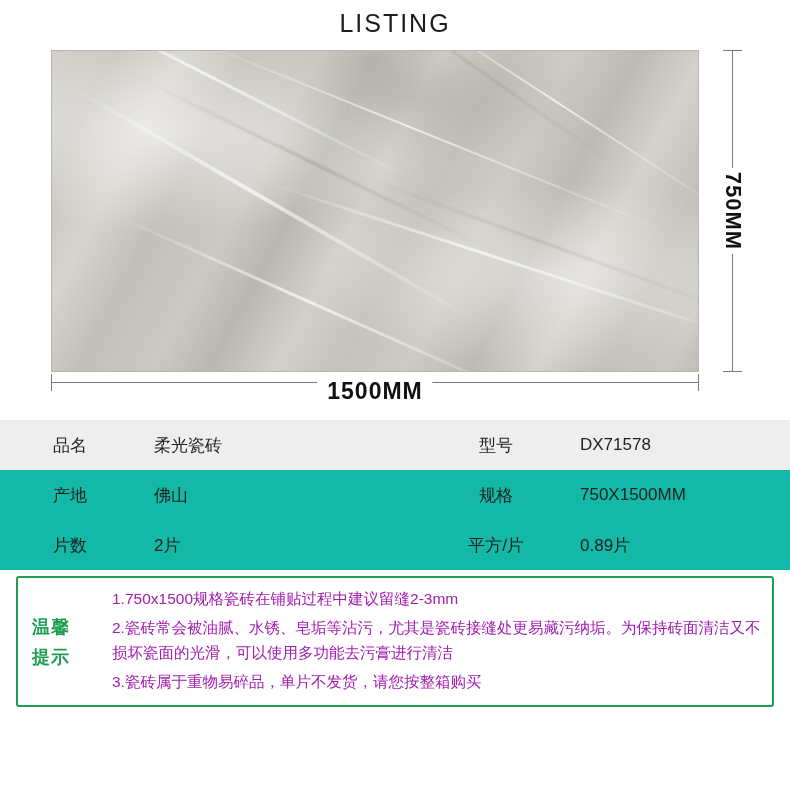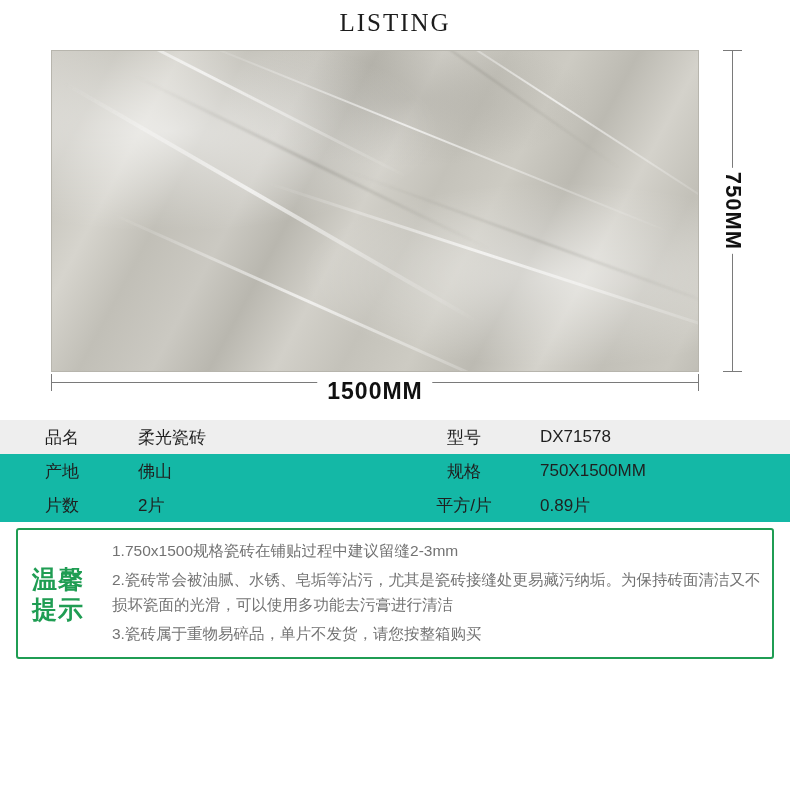--- a/index.html
+++ b/index.html
@@ -19,21 +19,21 @@
     width: 790px;
     height: 793px;
   }
 
   
   .header {
     text-align: center;
     padding-top: 8px;
   }
   .header .listing {
-    font-family: Liberation Serif, serif;
+    font-family: Liberation Sans, sans-serif;
     font-size: 25px;
     letter-spacing: 2px;
     color: #1c1c1c;
     line-height: 30px;
   }
   .header .title-row {
     position: relative;
     display: inline-block;
     margin-top: 2px;
   }
@@ -182,21 +182,21 @@
     width: 758px;
     margin: 6px auto 0 auto;
     border-collapse: collapse;
     table-layout: fixed;
   }
   .spec-table td {
     height: 28px;
     font-size: 17px;
     color: #222;
     border: none;
-    padding: 3px;
+    padding: 11px;
   }
   .spec-table tr.alt td { background: #eeeeee; }
   .spec-table tr.plain td { background: #14b8a6; }
   .spec-table td.k {
     text-align: center;
     width: 118px;
     color: #1f1f1f;
   }
   .spec-table td.v {
     padding-left: 14px;
@@ -214,35 +214,35 @@
     box-sizing: border-box;
     min-height: 128px;
     display: flex;
     align-items: center;
     padding: 8px 10px 8px 14px;
   }
   .notice .tag {
     flex: 0 0 auto;
     width: 74px;
     color: #1f9d53;
-    font-size: 25px;
+    font-size: 18px;
     font-weight: bold;
     line-height: 30px;
     letter-spacing: 1px;
     text-align: left;
   }
   .notice .lines {
     flex: 1 1 auto;
     padding-left: 6px;
   }
   .notice .lines p {
     margin: 0 0 4px 0;
     font-size: 15.5px;
     line-height: 25px;
-    color: #737373;
+    color: #a21caf;
   }
   .notice .lines p:last-child { margin-bottom: 3px; }
 </style>
 </head>
 <body>
 
 <div class="page">
 
   <div class="header">
     <div class="listing">LISTING</div>

